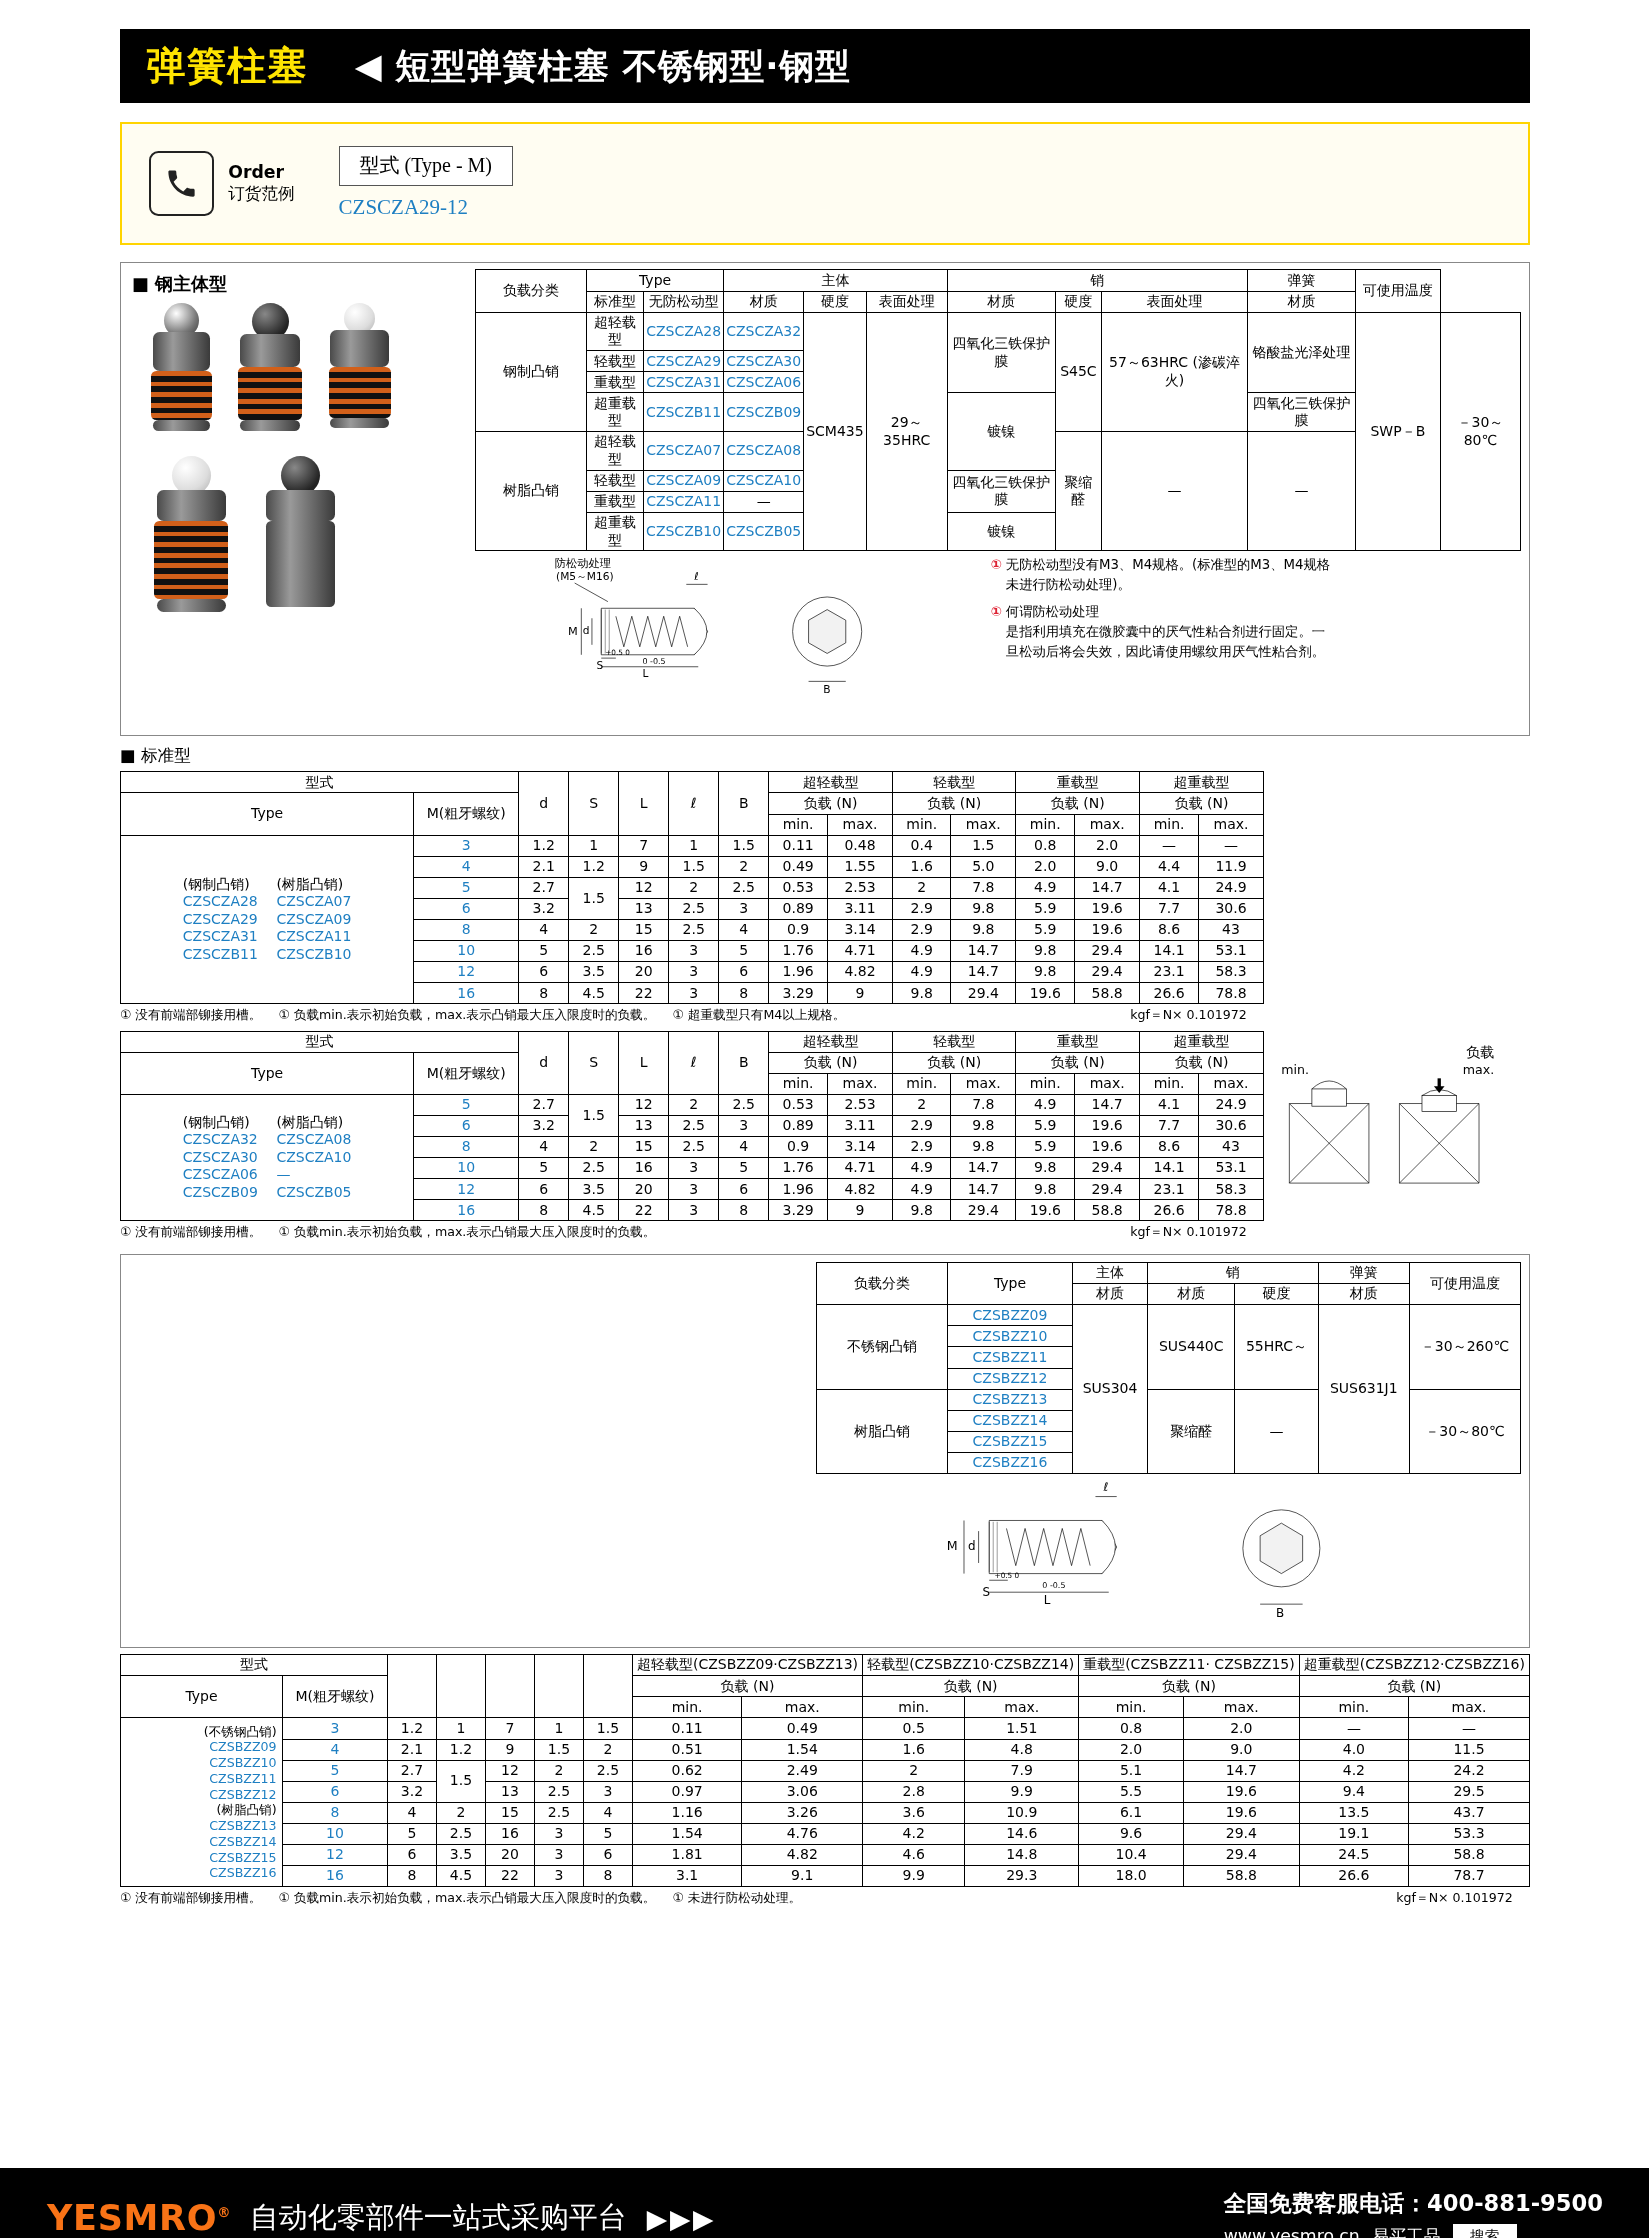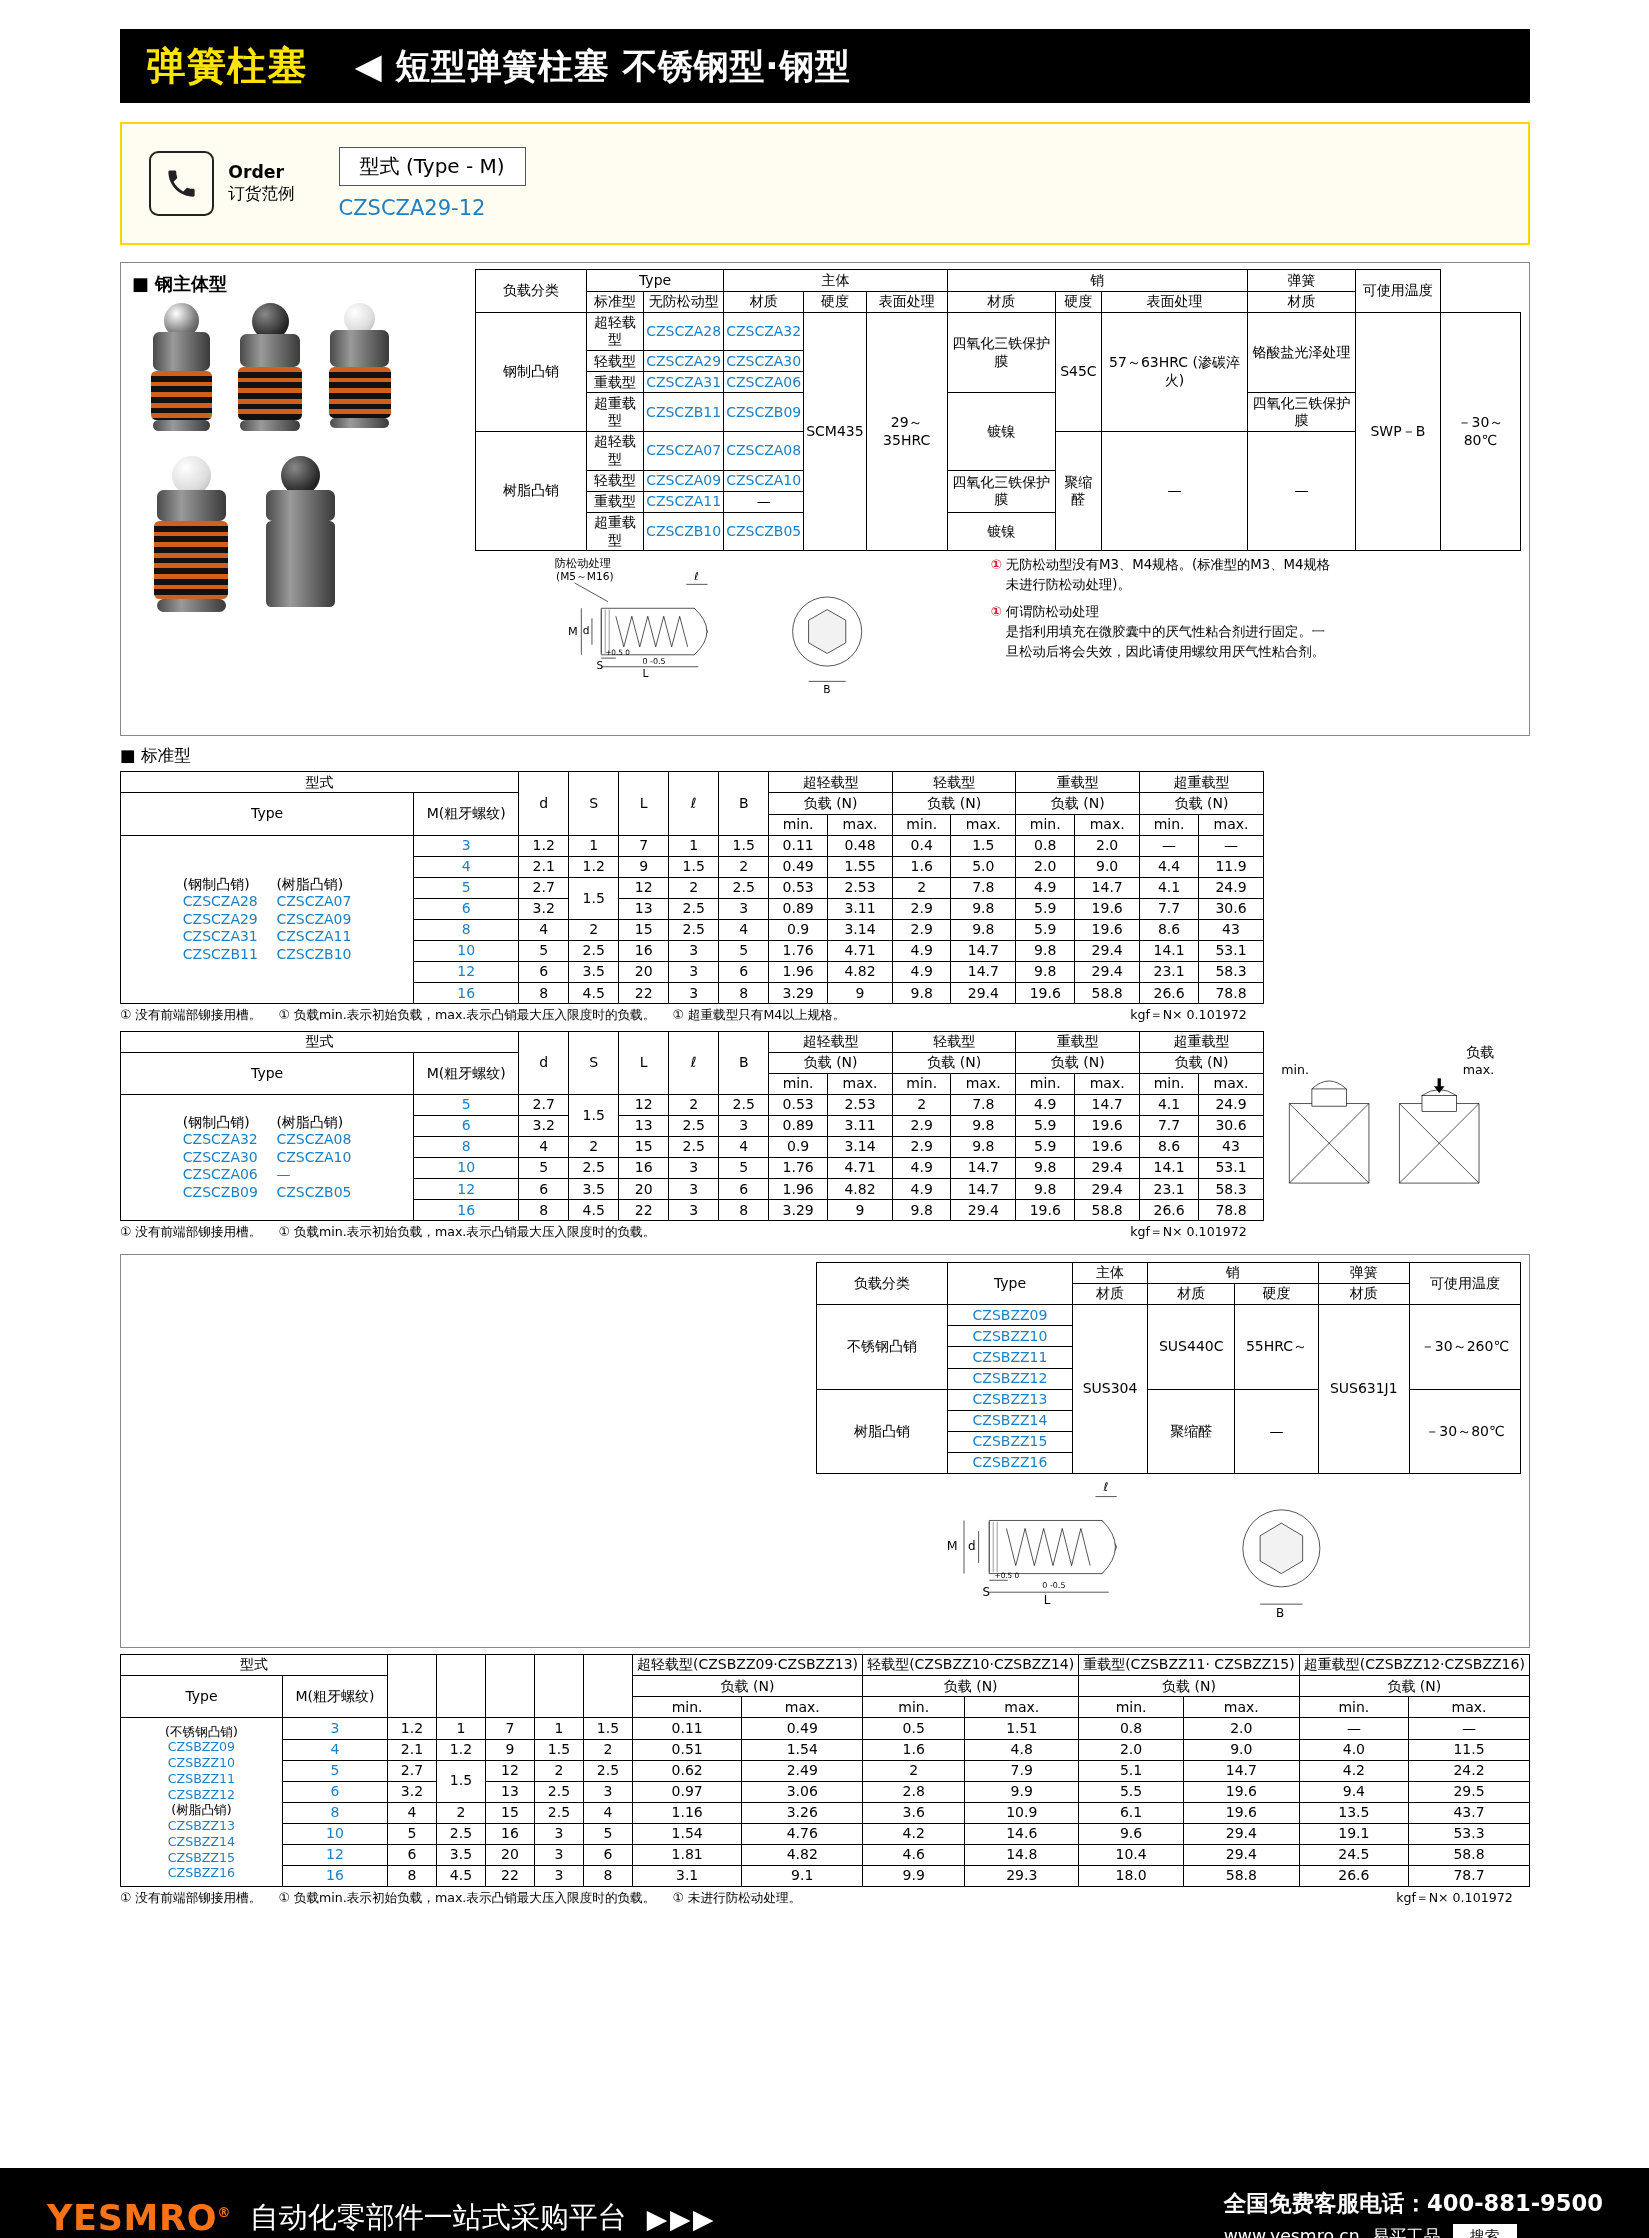--- a/index.html
+++ b/index.html
@@ -11,21 +11,21 @@
   .hdr .t1{color:#ffe400;font-size:39px;font-weight:bold;letter-spacing:1.3px;}
   .hdr .t2{color:#fff;font-size:35px;font-weight:bold;margin-left:47px;letter-spacing:0.7px;}
 
   
   .orderbox{margin:18.6px 120px 0 120px;border:2px solid #ffd400;background:#fffdf2;height:123px;display:flex;align-items:center;padding:0 26.6px;box-sizing:border-box;}
   .ord-ico{width:61px;height:61px;border:2.7px solid #222;border-radius:9.3px;display:flex;align-items:center;justify-content:center;}
   .ord-ico svg{width:35px;height:35px;}
   .ord-lbl{margin-left:14.6px;line-height:1.25;}
   .ord-lbl .en{font-size:17.3px;font-weight:bold;}
   .ord-lbl .cn{font-size:16.6px;}
-  .ord-type{margin-left:44px;}
+  .ord-type{margin-left:44px;font-family:Liberation Serif, serif;}
   .ord-type .box{border:1.3px solid #555;background:#fff;padding:5.3px 20px;font-size:20px;display:inline-block;}
   .ord-type .code{color:#1e7fc2;font-size:21px;margin-top:9.3px;}
 
   
   table{border-collapse:collapse;}
   .tbl td,.tbl th{border:1px solid #000;font-size:14px;text-align:center;padding:1.3px 2px;line-height:1.25;}
   .tbl th{font-weight:normal;background:#fff;}
   .blue{color:#1e7fc2;}
   .sm{font-size:12.6px;}
 
@@ -741,21 +741,21 @@
         <th class="sm">max.</th>
         <th class="sm">min.</th>
         <th class="sm">max.</th>
         <th class="sm">min.</th>
         <th class="sm">max.</th>
         <th class="sm">min.</th>
         <th class="sm">max.</th>
       </tr>
 
       <tr>
-        <td rowspan="8" style="padding:1.3px 5.3px;text-align:center">
+        <td rowspan="8" style="padding:1.3px 5.3px;text-align:right">
           <div class="sm">(不锈钢凸销)</div>
           <div class="blue sm">CZSBZZ09</div>
           <div class="blue sm">CZSBZZ10</div>
           <div class="blue sm">CZSBZZ11</div>
           <div class="blue sm">CZSBZZ12</div>
           <div class="sm">(树脂凸销)</div>
           <div class="blue sm">CZSBZZ13</div>
           <div class="blue sm">CZSBZZ14</div>
           <div class="blue sm">CZSBZZ15</div>
           <div class="blue sm">CZSBZZ16</div>

